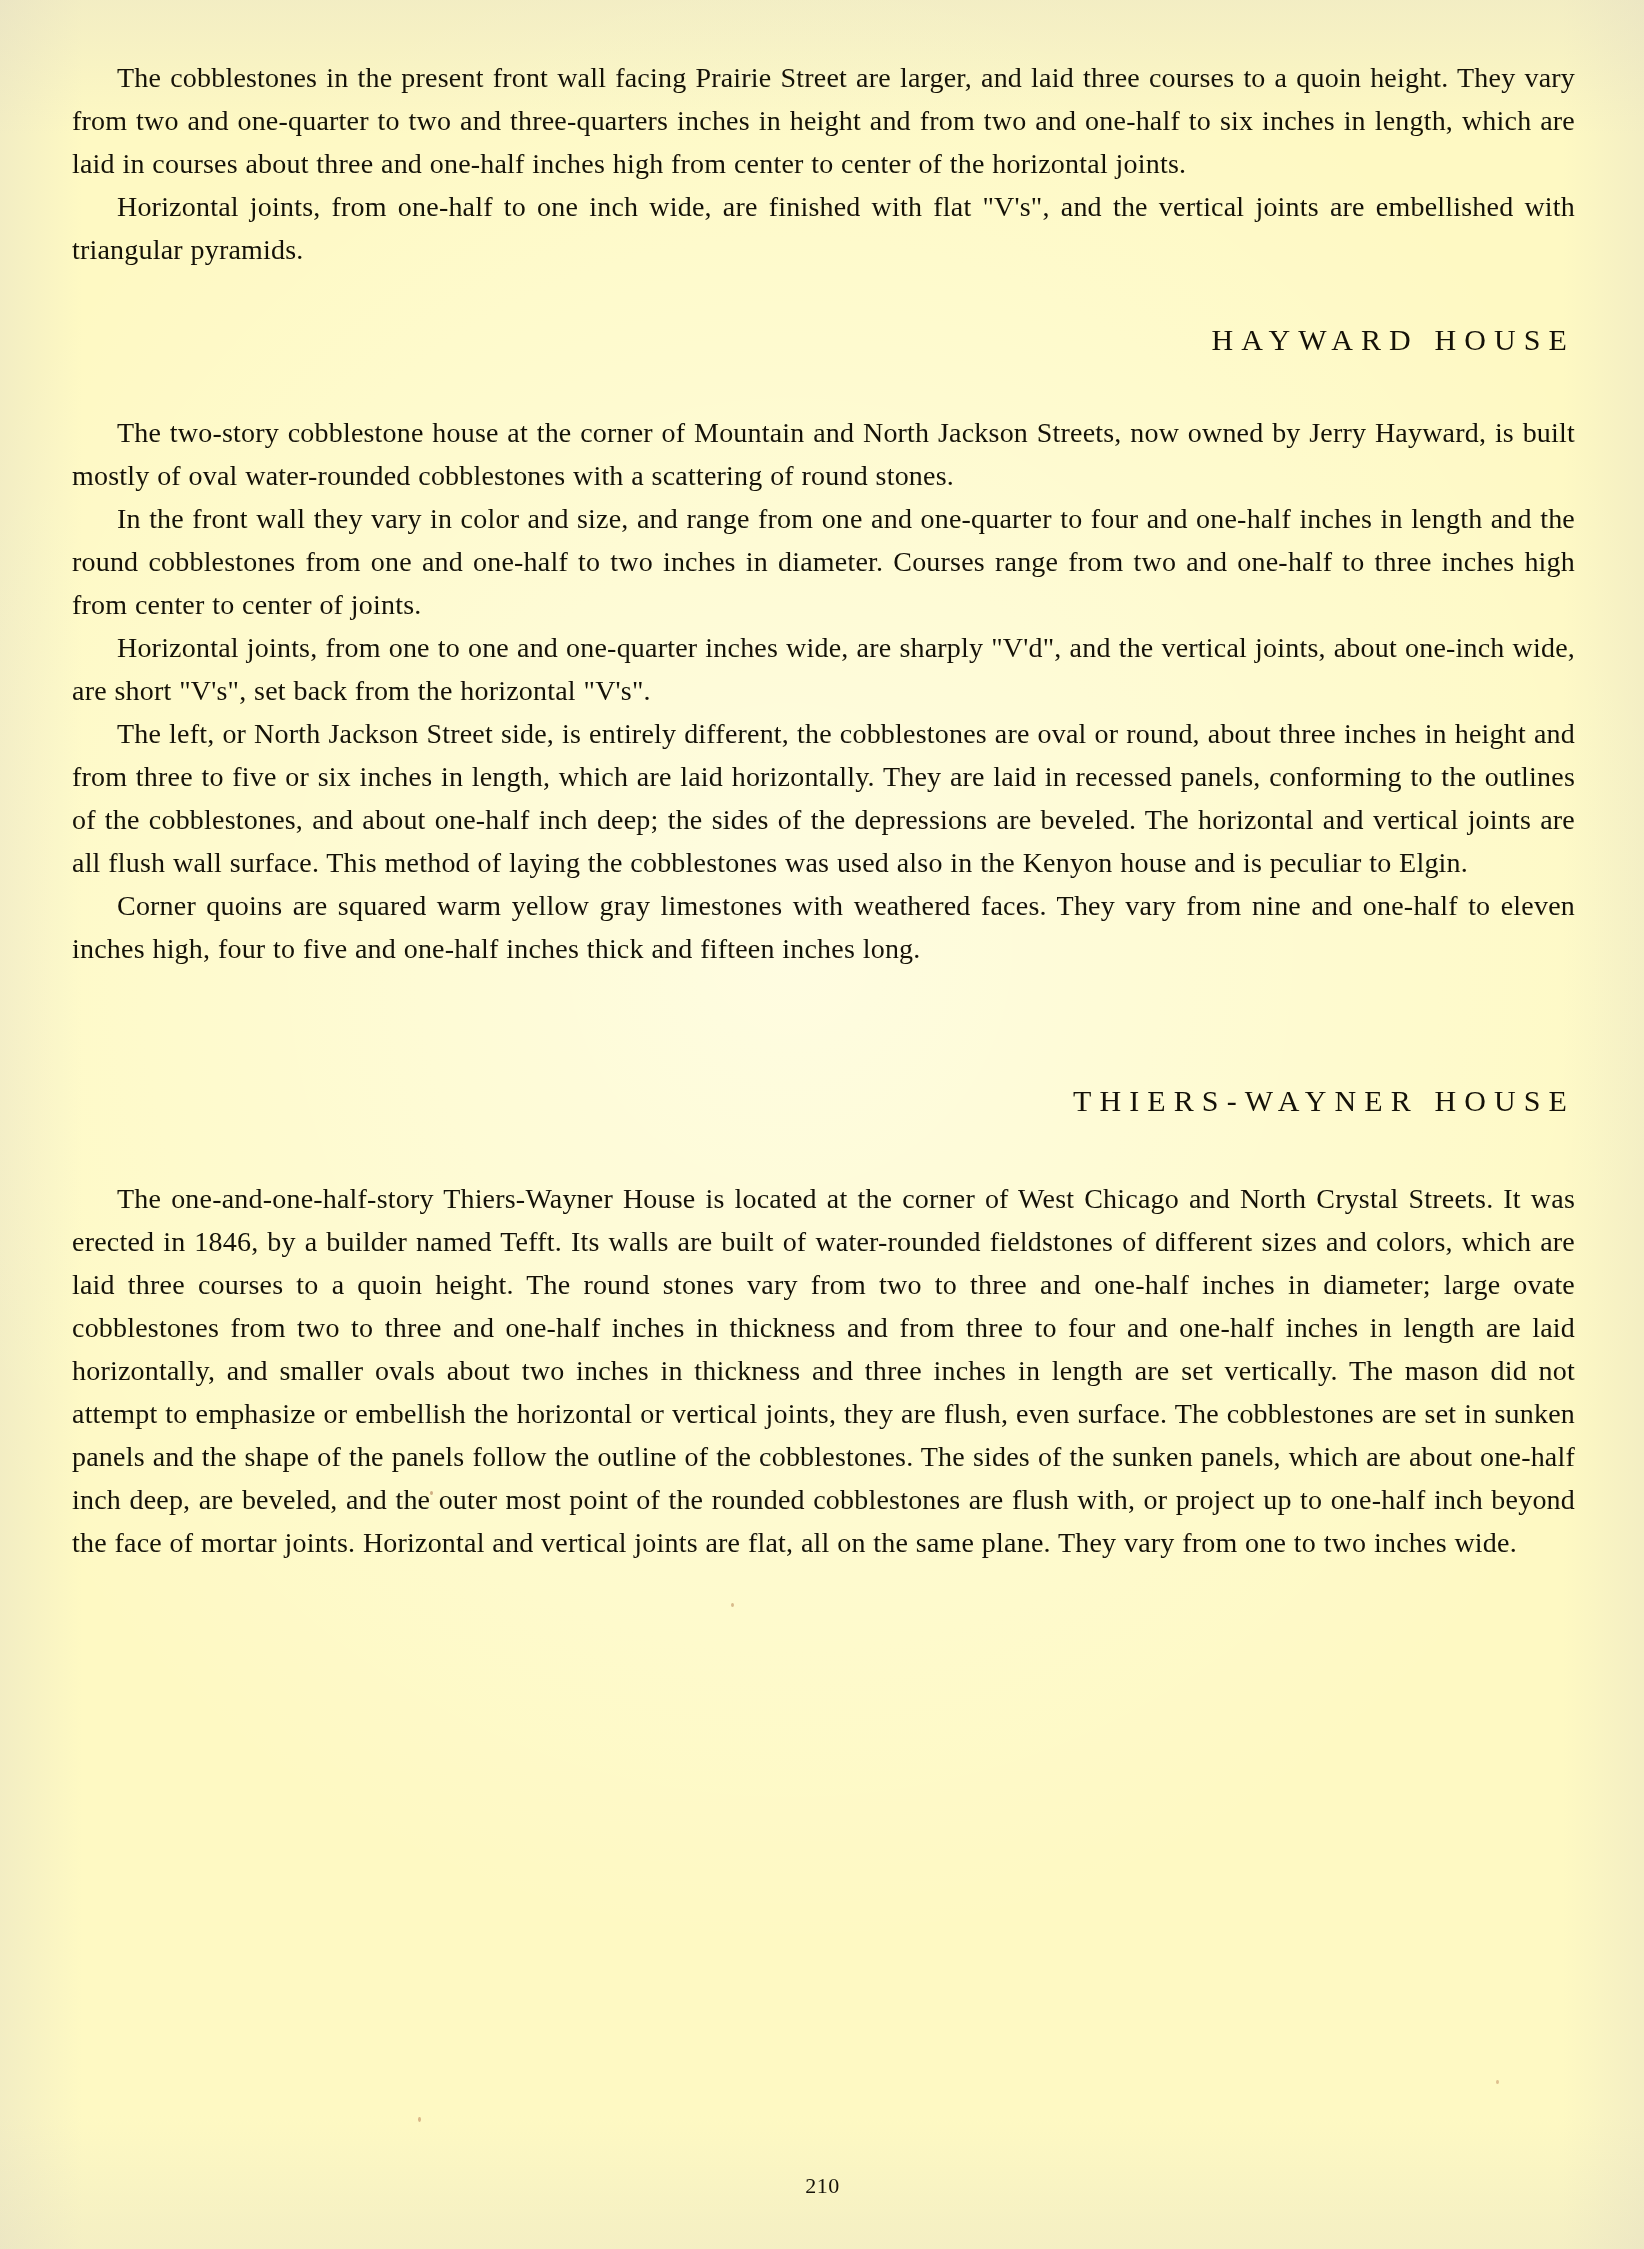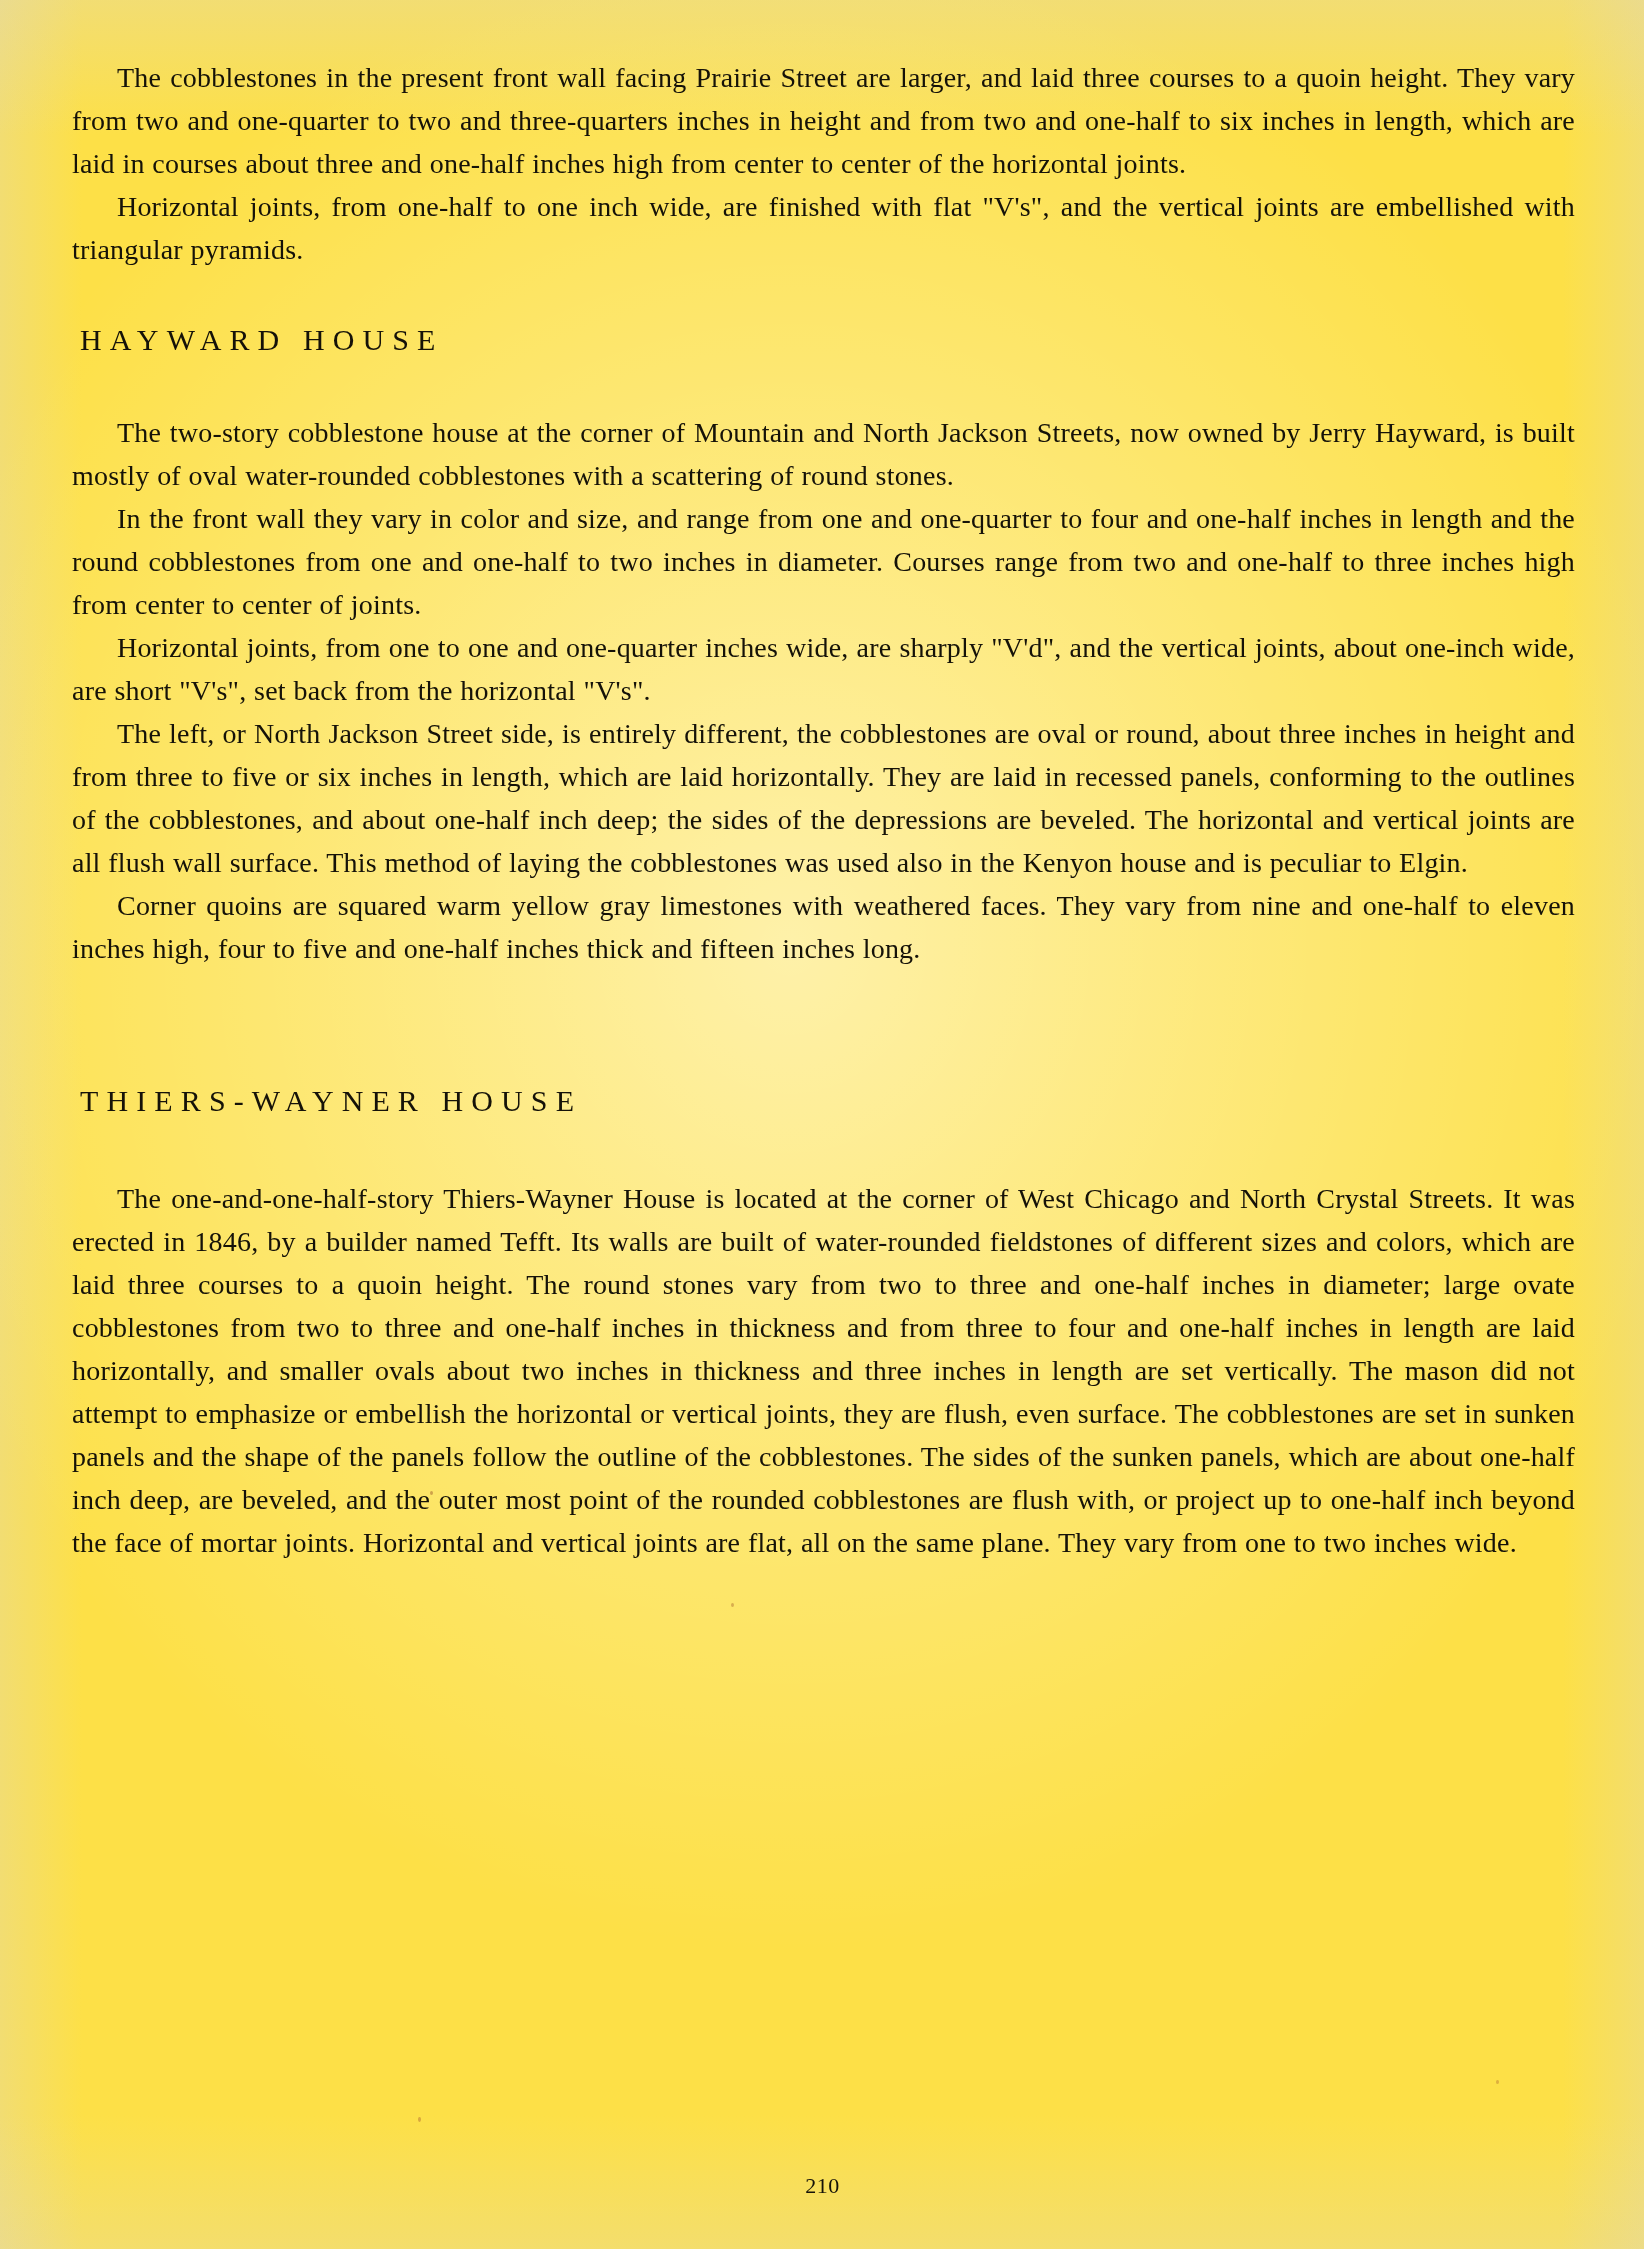--- a/index.html
+++ b/index.html
@@ -49,21 +49,21 @@
     -webkit-font-smoothing: antialiased;
   }
   p.body-text.last-line-short {
     text-align-last: left;
   }
   h2.section-heading {
     margin: 0;
     color: #171409;
     font-size: 30px;
     font-weight: normal;
-    text-align: left;
+    text-align: right;
     letter-spacing: 8.1px;
     text-indent: 8.1px;
     line-height: 1;
   }
   .gap-before-heading { height: 54px; }
   .gap-after-heading  { height: 56px; }
   .gap-before-heading-2 { height: 81px; }
   .gap-after-heading-2  { height: 61px; }
 
   .folio {
@@ -80,21 +80,21 @@
   
   .speck {
     position: absolute;
     pointer-events: none;
     border-radius: 50%;
   }
 </style>
 </head>
 <body>
 
-<div class="page" style="background: #fde047; text-decoration: underline;">
+<div class="page" style="background: #fef9c3; text-decoration: underline;">
 
   <div class="content">
 
     <p class="body-text" style="color: rgb(21, 18, 8);">The cobblestones in the present front wall facing Prairie Street are larger, and laid three courses to a quoin height. They vary from two and one-quarter to two and three-quarters inches in height and from two and one-half to six inches in length, which are laid in courses about three and one-half inches high from center to center of the horizontal joints.</p>
 
     <p class="body-text last-line-short" style="color: rgb(21, 18, 8);">Horizontal joints, from one-half to one inch wide, are finished with flat "V's", and the vertical joints are embellished with triangular pyramids.</p>
 
     <div class="gap-before-heading"></div>
 
     <h2 class="section-heading" style="color: rgb(21, 18, 8);">HAYWARD HOUSE</h2>

